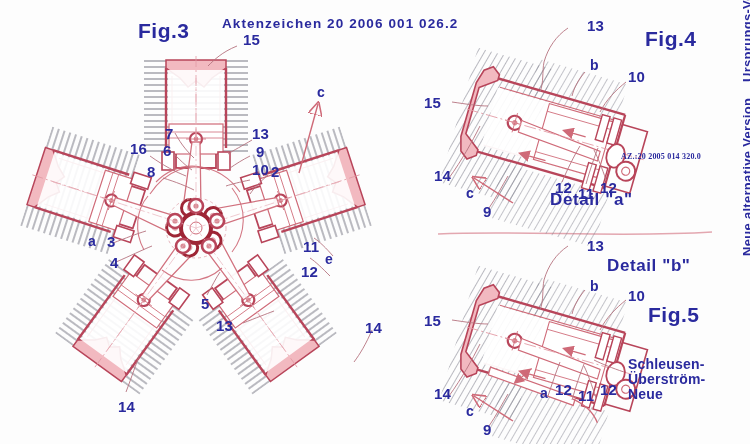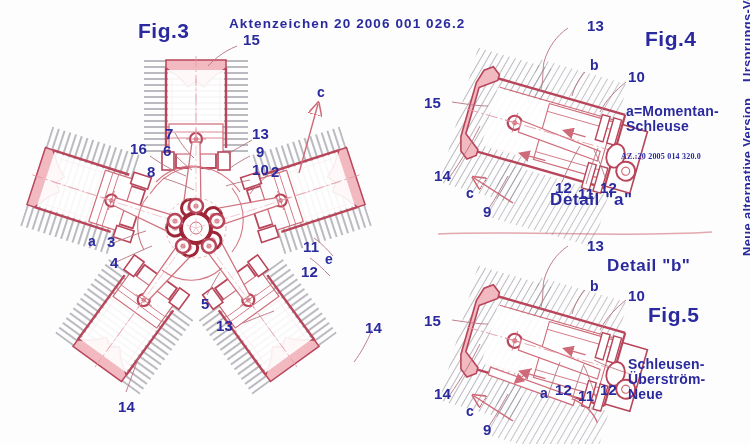--- a/index.html
+++ b/index.html
@@ -3,21 +3,21 @@
 <meta charset="utf-8">
 <style>
   html,body{margin:0;padding:0;background:#ffffff;}
   body{width:750px;height:444px;overflow:hidden;position:relative;
        font-family:"Liberation Sans","DejaVu Sans",sans-serif;background:#fdfdfd;}
   #root{position:absolute;left:0;top:0;width:750px;height:444px;}
   svg.layer{position:absolute;left:0;top:0;width:750px;height:444px;}
   .lbl{position:absolute;color:#2a2a9e;font-weight:bold;white-space:pre;line-height:1.08;}
   .num{font-size:15px;letter-spacing:.2px;}
   .fig{font-size:21px;letter-spacing:.5px;}
-  .title{font-size:13.5px;letter-spacing:1.1px;margin-left:7px;}
+  .title{font-size:13.5px;letter-spacing:1.1px;}
   .det{font-size:17px;letter-spacing:.6px;}
   .note{font-size:14px;letter-spacing:.2px;}
   .az{font-size:8px;letter-spacing:.2px;font-weight:bold;font-family:Liberation Serif, serif;}
   .vert{transform-origin:left top;}
   .vtxt{font-size:13px;letter-spacing:.3px;}
   .lit{font-size:14px;font-weight:bold;}
 </style>
 </head>
 <body>
 
@@ -268,22 +268,20 @@
   <div class="lbl lit" style="left:590px;top:58px;">b</div>
   <div class="lbl num" style="left:628px;top:69px;">10</div>
   <div class="lbl num" style="left:424px;top:95px;">15</div>
   <div class="lbl num" style="left:434px;top:168px;">14</div>
   <div class="lbl num" style="left:555px;top:180px;">12</div>
   <div class="lbl num" style="left:578px;top:186px;">11</div>
   <div class="lbl num" style="left:600px;top:180px;">12</div>
   <div class="lbl lit" style="left:466px;top:186px;">c</div>
   <div class="lbl num" style="left:483px;top:204px;">9</div>
 
-  <div class="lbl note" style="left:626px;top:104px;">a=Momentan-
-Schleuse</div>
   <div class="lbl az" style="left:621px;top:153px;">AZ.:20 2005 014 320.0</div>
   <div class="lbl det" style="left:550px;top:191px;">Detail "a"</div>
   <div class="lbl vtxt vert" style="left:741px;top:82px;transform:rotate(-90deg);">Ursprungs-Version</div>
 
   <div class="lbl fig" style="left:648px;top:304px;">Fig.5</div>
   <div class="lbl det" style="left:607px;top:257px;">Detail "b"</div>
   <div class="lbl num" style="left:587px;top:238px;">13</div>
   <div class="lbl lit" style="left:590px;top:279px;">b</div>
   <div class="lbl num" style="left:628px;top:288px;">10</div>
   <div class="lbl num" style="left:424px;top:313px;">15</div>

